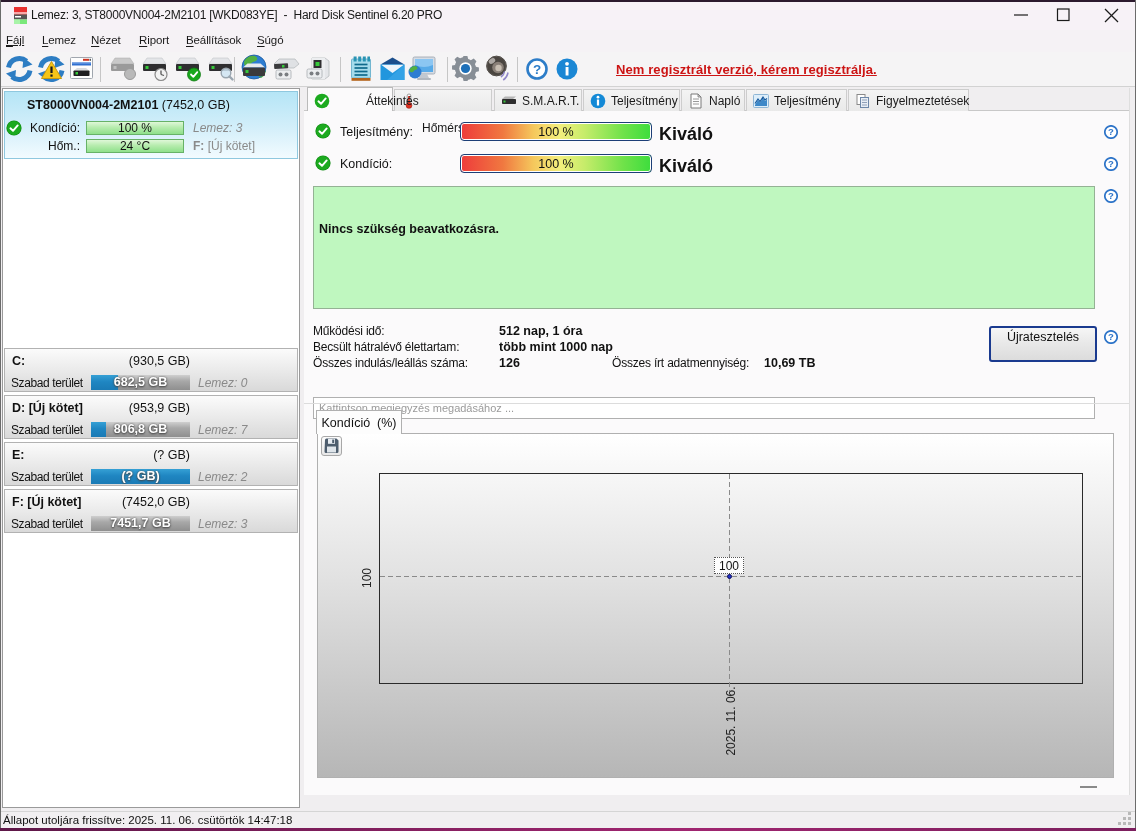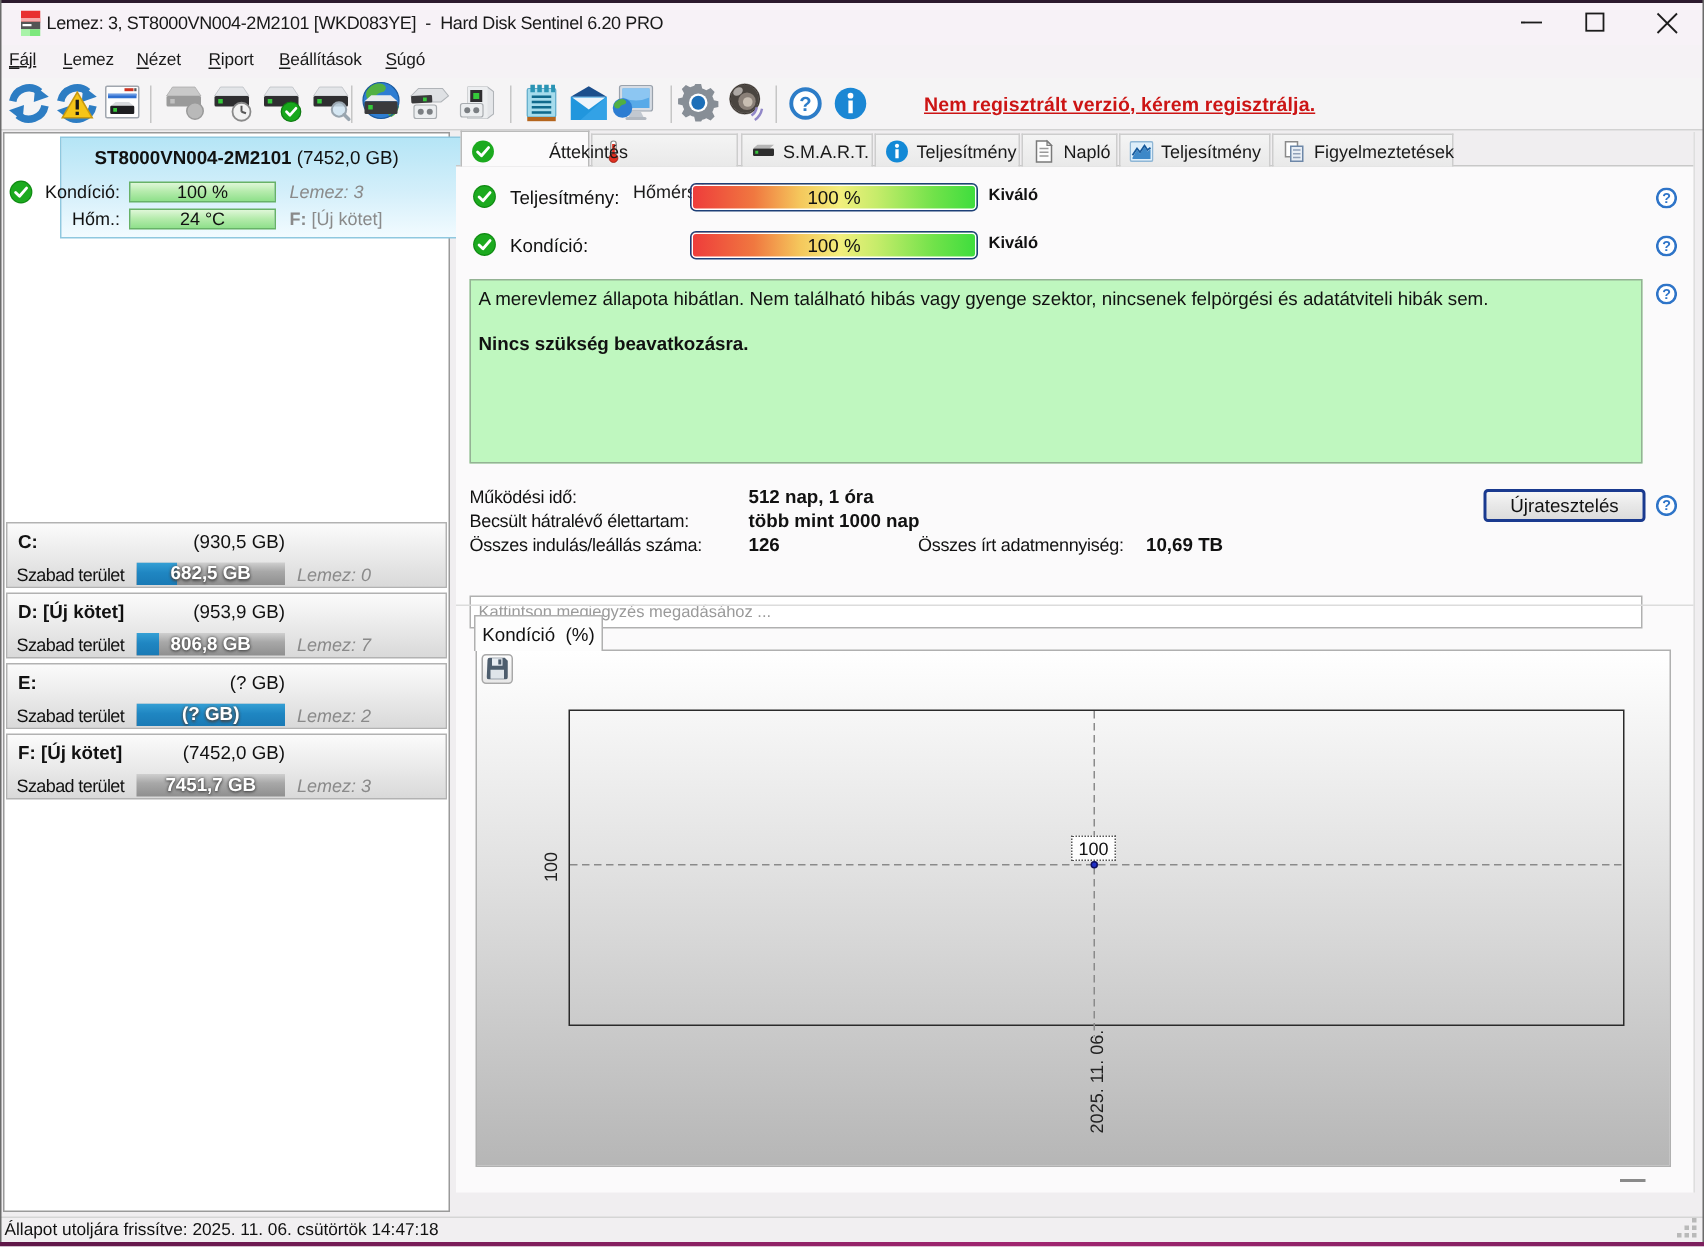--- a/index.html
+++ b/index.html
@@ -12,21 +12,21 @@
 .ttext { left:31px; top:8px; font-size:12px; letter-spacing:-0.25px; color:#191919; white-space:nowrap; }
 #menubar { left:0; top:30px; width:1136px; height:22px; background:#f5f2f5; }
 .mi { position:absolute; top:34px; font-size:11.5px; letter-spacing:-0.1px; color:#1a1a1a; }
 .mi u { text-decoration:underline; text-underline-offset:2px; }
 #toolbar { left:0; top:52px; width:1136px; height:35px; background:#f5f4f5; border-bottom:1px solid #d2d2d2; }
 .tsep { position:absolute; top:5px; width:1px; height:25px; background:#c6c6c6; }
 #regtext { left:616px; top:62px; font-size:13px; font-weight:bold; color:#cc1414; text-decoration:underline; letter-spacing:0.1px; }
 
 
 #leftbox { left:2px; top:88px; width:298px; height:720px; background:#fff; border:1px solid #9a9a9a; }
-#diskitem { left:4px; top:91px; width:294px; height:68px; border:1px solid #8fc8df; background:linear-gradient(#b5e5f6,#d4effa 55%,#f2fbff);margin-left:36px; }
+#diskitem { left:4px; top:91px; width:294px; height:68px; border:1px solid #8fc8df; background:linear-gradient(#b5e5f6,#d4effa 55%,#f2fbff); }
 #diskitem .dtitle { position:absolute; left:22px; top:6px; font-size:12.5px; white-space:nowrap; }
 .glabel { position:absolute; font-size:12px; text-align:right; width:74px; left:6px; }
 .gbar { position:absolute; left:86px; width:98px; height:14px; border:1px solid #67b267; background:linear-gradient(#dff7d8,#b7ecae 45%,#8fe08b); font-size:12px; text-align:center; line-height:13px; }
 .gright { position:absolute; left:193px; font-size:12px; color:#8a8a8a; }
 .part { position:absolute; left:4px; width:294px; height:44px; border:1px solid #b2b2b2; background:linear-gradient(#fbfbfb,#ececec 45%,#d9d9d9); }
 .part .pt1 { position:absolute; left:7px; top:5px; font-size:12.5px; font-weight:bold; }
 .part .pt2 { position:absolute; left:86px; top:5px; width:99px; text-align:right; font-size:12.5px; }
 .part .pl { position:absolute; left:6px; top:27px; font-size:12px; letter-spacing:-0.4px; }
 .pbar { position:absolute; left:86px; top:26px; width:99px; height:15px; background:linear-gradient(#cfcfcf,#a8a8a8 40%,#8f8f8f); overflow:hidden; }
 .pbar .fill { position:absolute; left:0; top:0; height:15px; background:linear-gradient(#35a0d5,#1f86c2 45%,#1a7ab5); }
@@ -37,27 +37,27 @@
 
 #rpane { left:304px; top:110px; width:825px; height:685px; background:#fbfafb; border-top:1px solid #c8c8c8; }
 .tab { position:absolute; top:89px; height:22px; background:linear-gradient(#f4f4f4,#e9e9e9); border:1px solid #cdcdcd; border-bottom:none; font-size:12px; color:#1a1a1a; }
 .tab.active { top:87px; height:24px; background:#fbfafb; border-color:#bababa; z-index:5; }
 .tab .tlabel { position:absolute; top:4px; white-space:nowrap; }
 .tab.active .tlabel { top:6px; }
 
 
 .rlabel { position:absolute; font-size:12.5px; }
 .hbar { position:absolute; left:460px; width:192px; height:19px; border:1px solid #1d3f77; border-radius:4px; background:linear-gradient(90deg,#ee3b3b,#f07840 22%,#f5c75c 38%,#f3ef7d 52%,#c6ec6a 65%,#71e24a 85%,#3ddd3d); box-shadow:inset 0 0 0 1px #fff; text-align:center; font-size:12.5px; line-height:18px; }
-.kiv { position:absolute; left:659px; font-size:11px; font-weight:bold; }
+.kiv { position:absolute; left:659px; font-size:18px; font-weight:bold; }
 #greenbox { left:313px; top:186px; width:782px; height:123px; background:#bff7bf; border:1px solid #94b294; font-size:12.5px; }
 #greenbox .l1 { position:absolute; left:5px; top:5px; }
 #greenbox .l2 { position:absolute; left:5px; top:35px; font-weight:bold; }
 .ilabel { position:absolute; left:313px; font-size:12px; letter-spacing:-0.2px; }
 .ival { position:absolute; left:499px; font-size:12.5px; font-weight:bold; }
-#retest { left:989px; top:326px; width:108px; height:22px; border:2px solid #1a3a8f; border-radius:3px; background:linear-gradient(#f6f6f6,#e9e9e9 45%,#dcdcdc); text-align:center; font-size:12.5px; line-height:18px; }
+#retest { left:989px; top:326px; width:108px; height:36px; border:2px solid #1a3a8f; border-radius:3px; background:linear-gradient(#f6f6f6,#e9e9e9 45%,#dcdcdc); text-align:center; font-size:12.5px; line-height:18px; }
 #comment { left:313px; top:397px; width:782px; height:22px; background:#fff; border:1px solid #b0b0b0; font-size:11px; color:#9a9a9a; line-height:20px; padding-left:5px; }
 #hr2 { left:304px; top:403px; width:825px; height:1px; background:#dcdcdc; }
 #ktab { left:316px; top:410px; width:86px; height:24px; background:#fdfdfd; border:1px solid #b0b0b0; border-bottom:none; font-size:12.5px; text-align:center; line-height:24px; z-index:4; }
 #chartbox { left:317px; top:433px; width:797px; height:345px; border:1px solid #b0b0b0; background:linear-gradient(#ffffff,#e3e3e3 40%,#b6b6b6); }
 #savebtn { left:321px; top:436px; width:21px; height:20px; border:1px solid #a8a8a8; border-radius:3px; background:linear-gradient(#fcfcfc,#e8e8e8); }
 #plot { left:379px; top:473px; width:704px; height:211px; border:1px solid #2a2a2a; }
 #lbl100y { left:355px; top:569px; width:24px; font-size:12px; color:#222; transform:rotate(-90deg); }
 #lblbox { left:714px; top:557px; width:30px; height:17px; background:#fdfdfd; border:1px dotted #555; text-align:center; font-size:12px; line-height:16px; }
 #dot { left:727px; top:574px; width:5px; height:5px; background:#2030c8; border:1px solid #101060; border-radius:50%; }
 #datelbl { left:694px; top:714px; width:74px; text-align:center; font-size:12px; color:#222; transform:rotate(-90deg); white-space:nowrap; }
@@ -381,21 +381,20 @@
   </svg>
 <div class="rlabel" style="left:340px;top:157px;">Kondíció:</div>
 <div class="hbar" style="top:154px;">100 %</div>
 <div class="kiv" style="top:156px;">Kiváló</div>
 <svg class="icon help14" style="left:1104px;top:157px" width="14" height="14" viewBox="0 0 14 14">
     <circle cx="7" cy="7" r="6.2" fill="#fff" stroke="#2e74c8" stroke-width="1.7"></circle>
     <text x="7" y="10.2" font-size="9.5" font-weight="bold" font-family="Liberation Sans" fill="#2e74c8" text-anchor="middle">?</text>
   </svg>
 
 <div class="abs" id="greenbox">
-  <div class="l1">A merevlemez állapota hibátlan. Nem található hibás vagy gyenge szektor, nincsenek felpörgési és adatátviteli hibák sem.</div>
   <div class="l2">Nincs szükség beavatkozásra.</div>
 </div>
 <svg class="icon help14" style="left:1104px;top:189px" width="14" height="14" viewBox="0 0 14 14">
     <circle cx="7" cy="7" r="6.2" fill="#fff" stroke="#2e74c8" stroke-width="1.7"></circle>
     <text x="7" y="10.2" font-size="9.5" font-weight="bold" font-family="Liberation Sans" fill="#2e74c8" text-anchor="middle">?</text>
   </svg>
 
 <div class="ilabel" style="top:324px;">Működési idő:</div>
 <div class="ival" style="top:324px;">512 nap, 1 óra</div>
 <div class="ilabel" style="top:340px;">Becsült hátralévő élettartam:</div>

